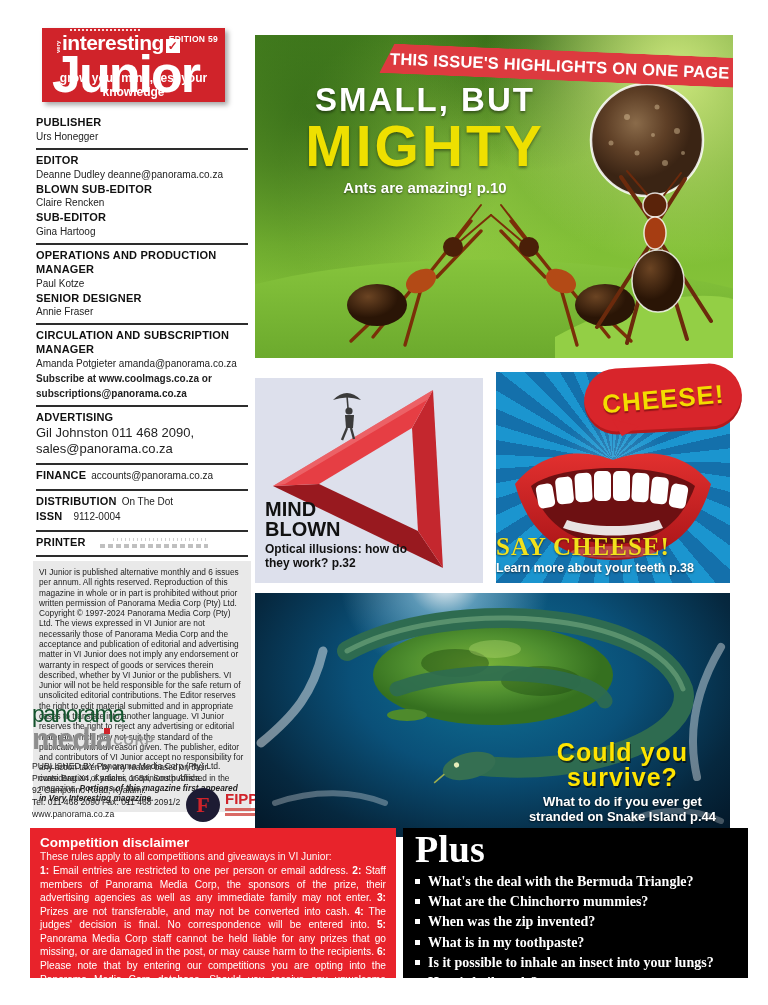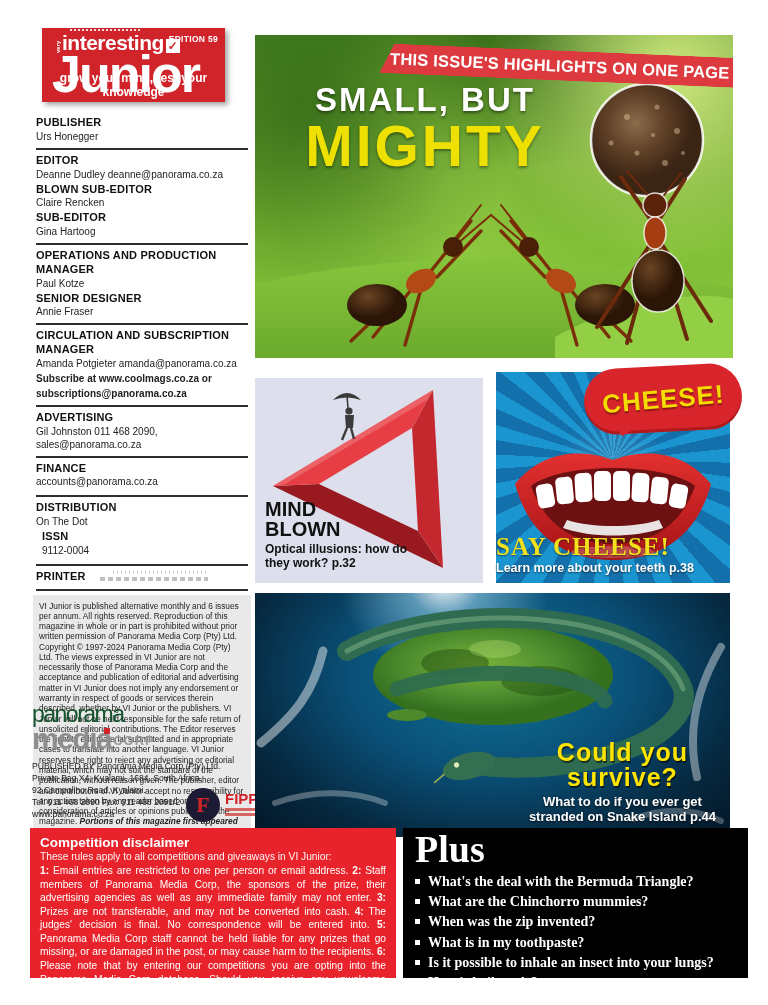--- a/index.html
+++ b/index.html
@@ -17,23 +17,23 @@
   .logo-check{display:inline-block;width:14px;height:14px;background:#fff;margin-left:2px;
               color:#d0232a;font-size:12px;font-weight:900;line-height:14px;text-align:center;}
   .logo-junior{position:absolute;left:10px;top:20px;font-size:52px;font-weight:800;letter-spacing:-2px;line-height:1;}
   .logo-tagline{position:absolute;left:0;right:0;bottom:3px;text-align:center;font-size:12px;font-weight:700;}
 
   
   .leftcol{position:absolute;left:36px;top:116px;width:212px;}
   .rule{border-top:2px solid #2d2d2d;margin:5px 0 4px 0;}
   .h{font-size:11px;font-weight:800;color:#111;letter-spacing:.2px;line-height:1.25;}
   .v{font-size:10px;color:#222;line-height:1.3;margin-bottom:2px;}
-  .v.small{font-size:10px;}
+  .v.small{font-size:13px;}
   .v.bold{font-weight:700;}
-  .inline-row{display:flex;align-items:baseline;flex-direction:column;}
+  .inline-row{display:flex;align-items:baseline;}
   .inline-row .h{margin-right:5px;}
   .printer-row{display:flex;align-items:center;}
   .printer-smudge{display:inline-block;width:108px;height:11px;margin-left:14px;opacity:.55;
       background:repeating-linear-gradient(90deg,#8d8d8d 0 5px,transparent 5px 8px),
                  repeating-linear-gradient(90deg,transparent 0 3px,#aaa 3px 4px);
       background-size:100% 4px,100% 3px;background-position:0 6px,10px 0;background-repeat:no-repeat;}
   .legal{background:#e9e9e9;margin:4px 0 0 -3px;padding:6px 6px 8px 6px;width:206px;
          font-size:8.3px;line-height:1.24;color:#222;text-align:left;}
   .legal b i{font-style:italic;}
 
@@ -279,20 +279,21 @@
       <circle cx="400" cy="170" r="12" fill="#5a230a" stroke="rgba(255,255,255,.8)" stroke-width="1.5"></circle>
       <ellipse cx="400" cy="198" rx="11" ry="16" fill="#a63d12" stroke="rgba(255,255,255,.8)" stroke-width="1.5"></ellipse>
       <ellipse cx="403" cy="246" rx="26" ry="31" fill="url(#abdG)" stroke="rgba(255,255,255,.8)" stroke-width="1.5"></ellipse>
     </svg>
     <div class="banner">
       <span>THIS ISSUE'S HIGHLIGHTS ON ONE PAGE</span>
     </div>
     <div class="ants-title">
       <div class="ants-t1">SMALL, BUT</div>
       <div class="ants-t2">MIGHTY</div>
+      <div class="ants-cap">Ants are amazing! p.10</div>
     </div>
   </div>
 
   <div class="panel" id="panel-mind">
     <svg width="228" height="205" viewBox="0 0 228 205">
       <polygon points="188,190 18,108 64,106 163,153" fill="#98191f"></polygon>
       <polygon points="178,12 188,190 163,153 157,50" fill="#c4272e"></polygon>
       <polygon points="18,108 178,12 157,50 64,106" fill="#e63e44"></polygon>
       <polygon points="18,108 178,12 172,22 30,106" fill="#f07a7d" opacity=".6"></polygon>
 

